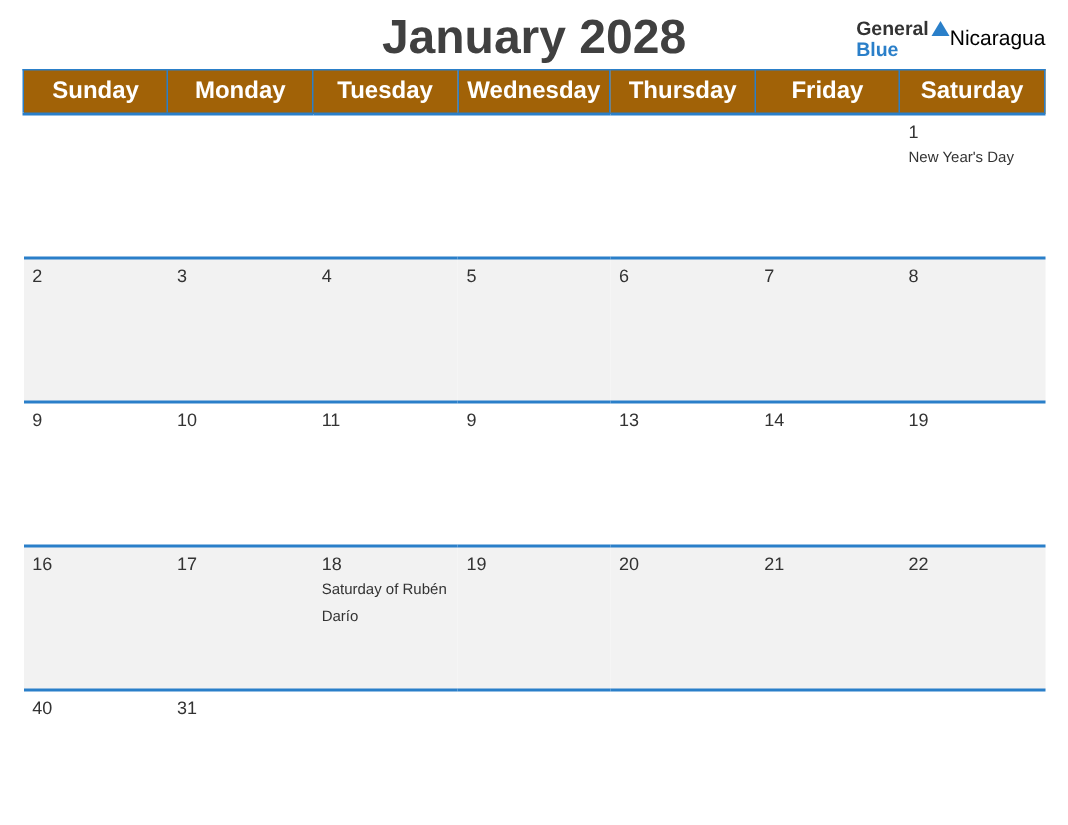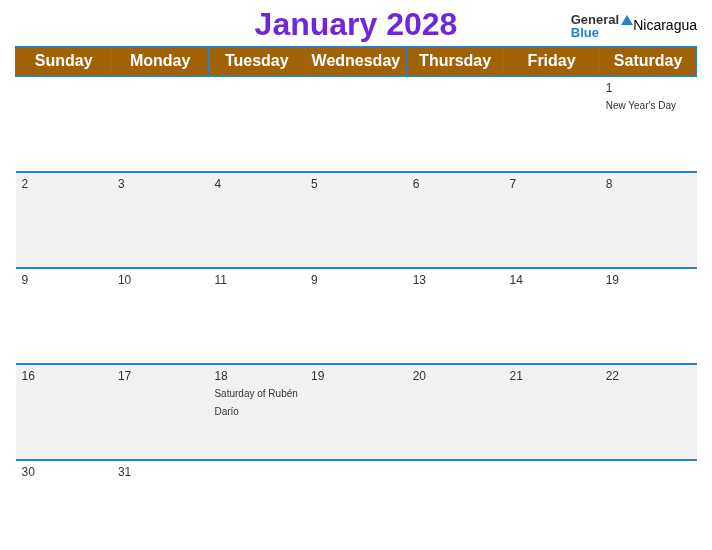--- a/index.html
+++ b/index.html
@@ -40,21 +40,21 @@
       border-bottom: 10px solid #2a7fc9;
       margin-left: 2px;
       vertical-align: middle;
     }
     .title {
       position: absolute;
       left: 50%;
       transform: translateX(-50%);
       font-size: 32px;
       font-weight: bold;
-      color: #6d28d9;
+      color: #404040;
       white-space: nowrap;
     }
     .country {
       font-size: 14px;
       color: #000000;
       font-weight: normal;
       text-align: right;
     }
     .calendar-table {
       width: 100%;
@@ -203,21 +203,21 @@
           </td>
           <td>
             <span class="day-number">21</span>
           </td>
           <td>
             <span class="day-number">22</span>
           </td>
         </tr>
         <tr>
           <td>
-            <span class="day-number">30</span>
+            <span class="day-number">40</span>
           </td>
           <td>
             <span class="day-number">31</span>
           </td>
           <td></td>
           <td></td>
           <td></td>
           <td></td>
           <td></td>
         </tr>

